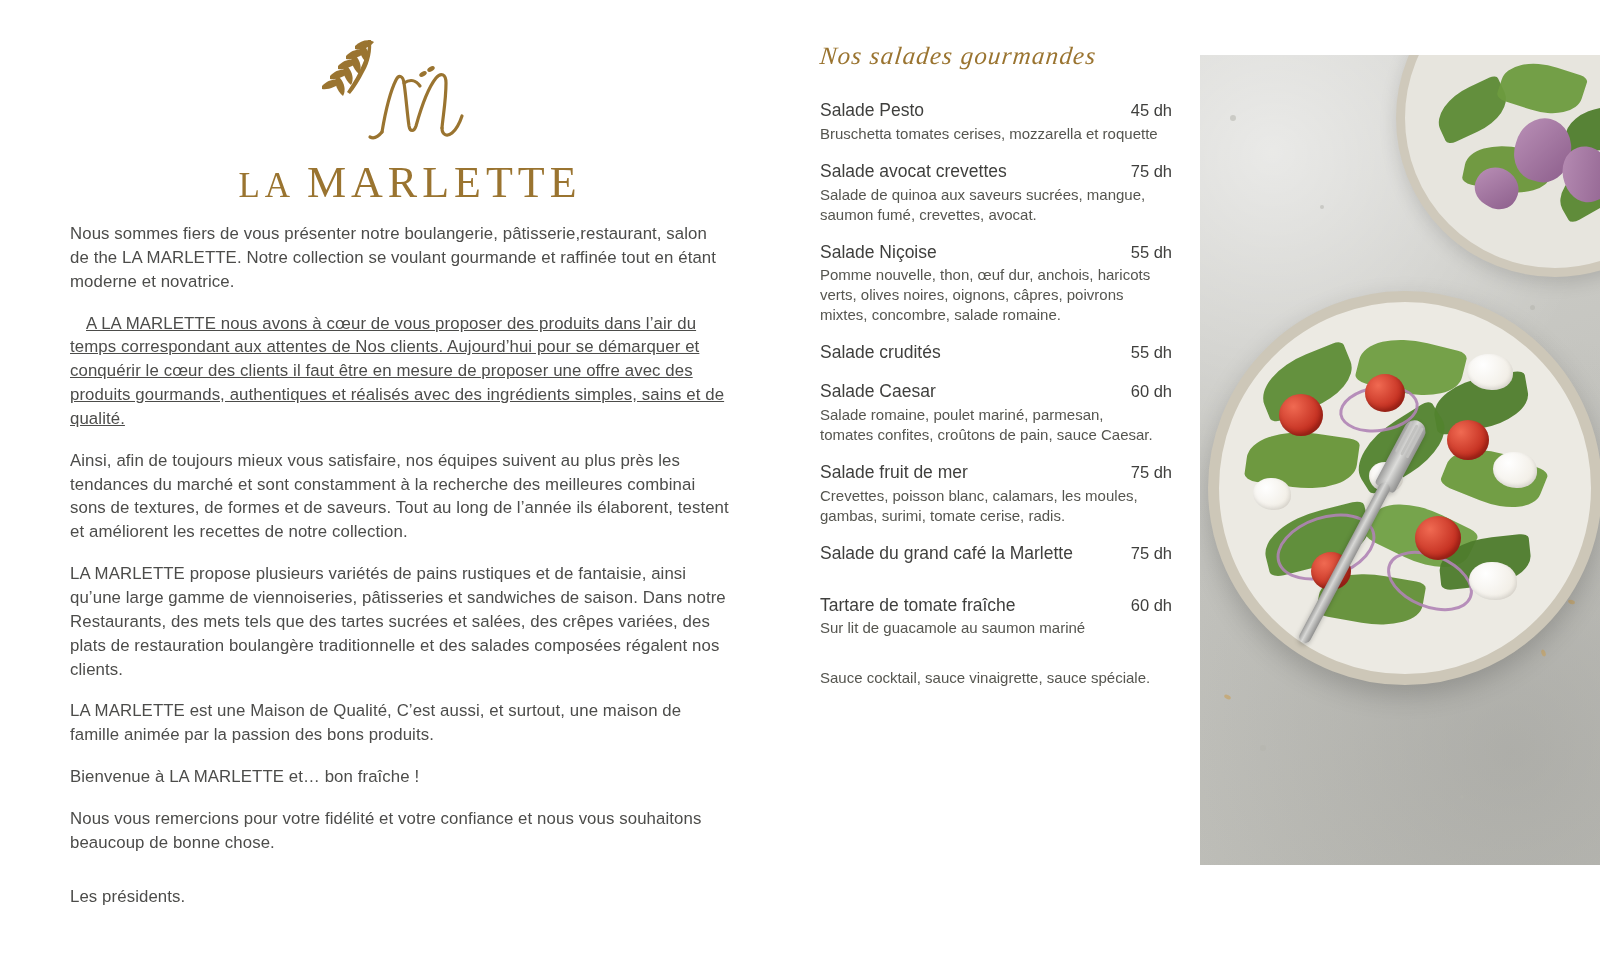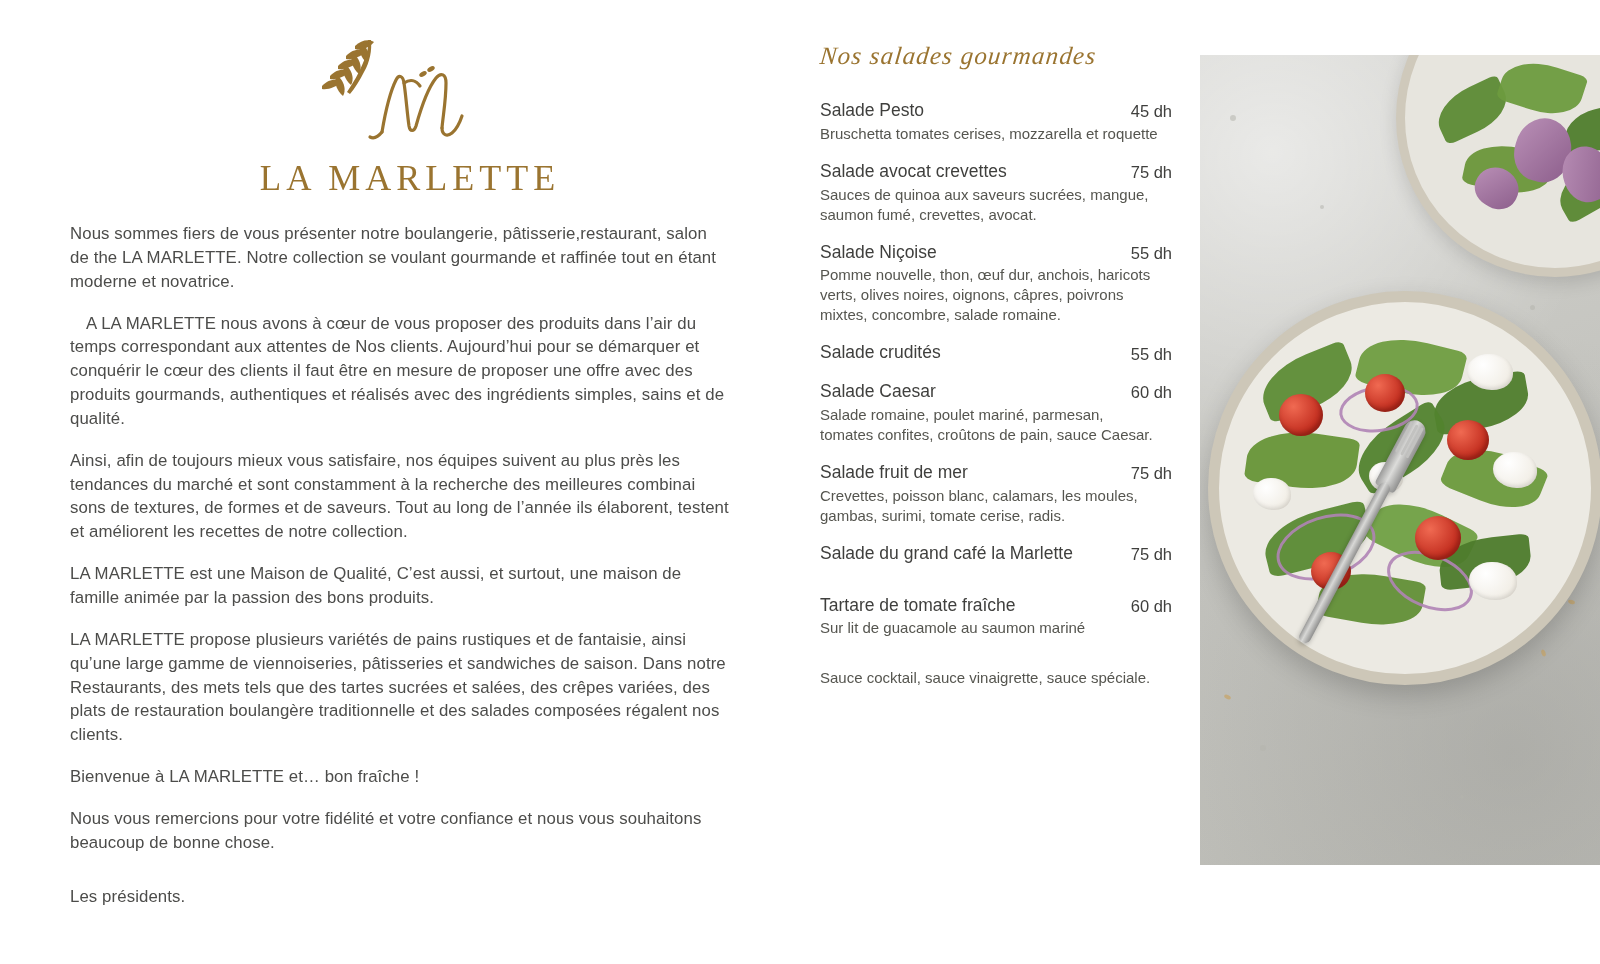--- a/index.html
+++ b/index.html
@@ -53,38 +53,39 @@
 
   #brand-wordmark {
     margin-top: 6px;
     font-family: "Liberation Serif", serif;
     font-size: 35px;
     letter-spacing: 5px;
     color: #9a7430;
     white-space: nowrap;
   }
   #brand-wordmark .big {
-    font-size: 36px;
+    font-size: 44px;
   }
 
   #intro-text {
     position: absolute;
     left: 70px;
     top: 222px;
     width: 660px;
     font-size: 16.8px;
     line-height: 1.42;
     color: #4c4c4a;
     letter-spacing: 0.1px;
   }
   #intro-text p {
     margin: 0 0 18px 0;
   }
   #intro-text p.indent {
     text-indent: 16px;
+    text-decoration: underline;
   }
   #intro-text p.last {
     margin-top: 30px;
   }
 
   
   #menu-column {
     position: absolute;
     left: 820px;
     top: 0;
@@ -112,21 +113,21 @@
   }
 
   .menu-item {
     margin-bottom: 17px;
   }
   .menu-item.spaced {
     margin-top: 30px;
   }
   .item-head {
     display: flex;
-    align-items: flex-end;
+    align-items: flex-start;
     justify-content: space-between;
     font-size: 17.5px;
     color: #3f3f3d;
     line-height: 1.25;
   }
   .item-name {
     flex: 0 1 auto;
     padding-right: 10px;
   }
   .item-price {
@@ -302,22 +303,22 @@
     </div>
     <div id="brand-wordmark">
       <span>LA </span><span class="big">MARLETTE</span>
     </div>
   </div>
 
   <div id="intro-text">
     <p>Nous sommes fiers de vous présenter notre  boulangerie, pâtisserie,restaurant, salon de the LA MARLETTE. Notre  collection  se voulant gourmande et raffinée tout en étant moderne et novatrice.</p>
     <p class="indent">A LA MARLETTE nous avons à cœur de vous proposer des produits dans l’air du temps correspondant aux attentes de Nos clients. Aujourd’hui pour se démarquer et conquérir le cœur des clients il faut être en mesure de proposer une offre avec des produits gourmands, authentiques et réalisés avec des ingrédients simples, sains et de qualité.</p>
     <p>Ainsi, afin de toujours mieux vous satisfaire, nos équipes suivent au plus près les tendances du marché et sont constamment à la recherche des meilleures combinai sons de textures, de formes et de saveurs. Tout au long de l’année ils élaborent, testent et améliorent les recettes de notre collection.</p>
+    <p>LA MARLETTE  propose plusieurs variétés de pains rustiques et de fantaisie, ainsi qu’une large gamme de viennoiseries, pâtisseries et sandwiches de saison. Dans notre Restaurants, des mets tels que des tartes sucrées et salées, des crêpes variées, des plats de restauration boulangère traditionnelle et des salades composées régalent nos clients.</p>
     <p>LA MARLETTE  est une Maison de Qualité, C’est aussi, et surtout, une maison de famille animée par la passion des bons produits.</p>
-    <p>LA MARLETTE  propose plusieurs variétés de pains rustiques et de fantaisie, ainsi qu’une large gamme de viennoiseries, pâtisseries et sandwiches de saison. Dans notre Restaurants, des mets tels que des tartes sucrées et salées, des crêpes variées, des plats de restauration boulangère traditionnelle et des salades composées régalent nos clients.</p>
     <p>Bienvenue à  LA MARLETTE et… bon fraîche !</p>
     <p>Nous vous remercions pour votre fidélité et votre confiance et nous vous souhaitons beaucoup de bonne chose.</p>
     <p class="last">Les présidents.</p>
   </div>
 </div>
 
 <div id="menu-column">
   <div id="menu-heading">Nos salades gourmandes</div>
 
   <div id="menu-list">
@@ -328,21 +329,21 @@
         <span class="item-price">45 dh</span>
       </div>
       <div class="item-desc">Bruschetta tomates cerises, mozzarella et roquette</div>
     </div>
 
     <div class="menu-item">
       <div class="item-head">
         <span class="item-name">Salade avocat crevettes</span>
         <span class="item-price">75 dh</span>
       </div>
-      <div class="item-desc">Sauces de quinoa aux saveurs sucrées, mangue, saumon fumé, crevettes, avocat.</div>
+      <div class="item-desc">Salade de quinoa aux saveurs sucrées, mangue, saumon fumé, crevettes, avocat.</div>
     </div>
 
     <div class="menu-item">
       <div class="item-head">
         <span class="item-name">Salade Niçoise</span>
         <span class="item-price">55 dh</span>
       </div>
       <div class="item-desc">Pomme nouvelle, thon, œuf dur, anchois, haricots verts, olives noires, oignons, câpres, poivrons mixtes, concombre, salade romaine.</div>
     </div>
 

